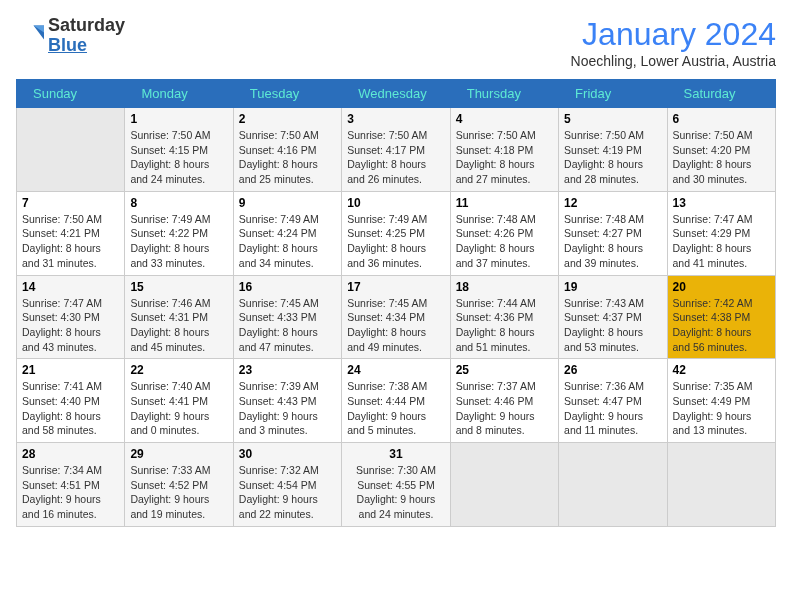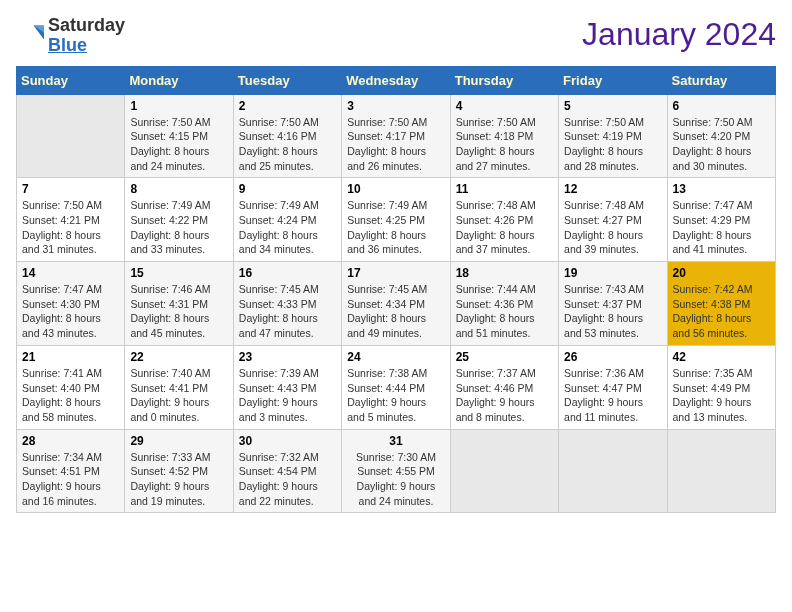--- a/index.html
+++ b/index.html
@@ -31,37 +31,37 @@
     .logo-icon {
       width: 28px;
       height: 28px;
     }
     .title-block {
       text-align: right;
     }
     .month-year {
       font-size: 32px;
       font-weight: normal;
-      color: #4c1d95;
+      color: #3b82f6;
     }
     .location {
       font-size: 14px;
       color: #333;
     }
     .calendar {
       width: 100%;
       border-collapse: collapse;
       font-size: 11px;
     }
     .calendar th {
       background: #2a6ebb;
-      color: #fef9c3;
-      padding: 6px 4px;
+      color: #5eead4;
+      padding: 6px 16px;
       font-size: 13px;
-      font-weight: bold;
+      font-weight: normal;
       border: 1px solid #2a6ebb;
       text-align: left;
     }
     .calendar td {
       border: 1px solid #ccc;
       padding: 4px 5px;
       vertical-align: top;
       width: 108px;
       min-height: 80px;
       background: #fff;
@@ -96,20 +96,21 @@
       <polygon points="20,4 32,4 32,20" fill="#2a6ebb"></polygon>
       <polygon points="20,4 32,4 32,12" fill="#5a9ee0"></polygon>
     </svg>
     <div class="logo-text">
       <span class="logo-general">Saturday</span><br>
       <span class="logo-blue">Blue</span>
     </div>
   </div>
   <div class="title-block">
     <div class="month-year">January 2024</div>
+    <div class="location">Noechling, Lower Austria, Austria</div>
   </div>
 </div>
 
 <table class="calendar">
   <thead>
     <tr>
     <th>Sunday</th>
         <th>Monday</th>
         <th>Tuesday</th>
         <th>Wednesday</th>

